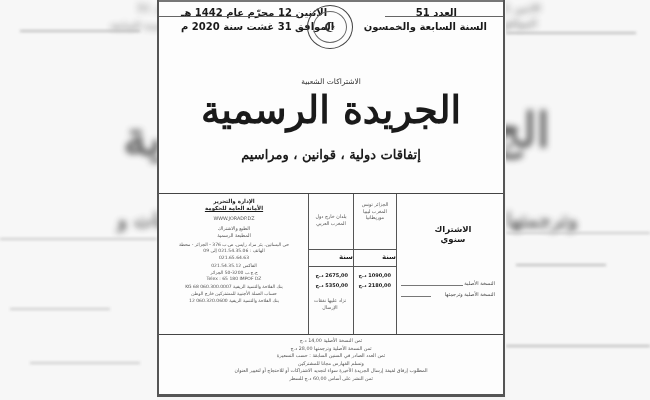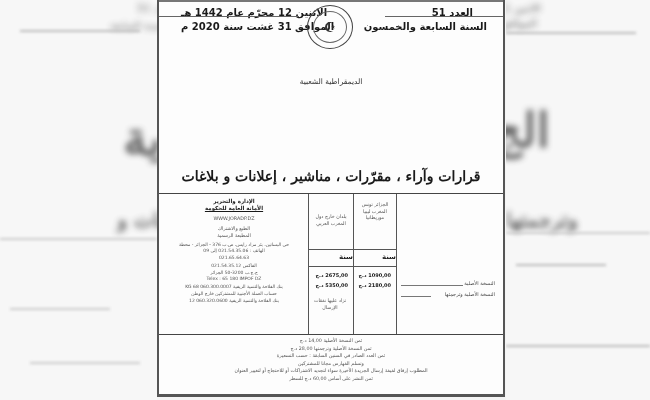--- a/index.html
+++ b/index.html
@@ -94,38 +94,43 @@
   <div class="bg-blob" style="left:-15px; top:102px; font-size:48px; font-weight:bold;">الج</div>
   <div class="bg-blob" style="left:0; top:208px; font-size:20px; font-weight:bold;">وترجمتها</div>
   <div class="bg-line" style="left:0; top:232px; width:144px; background:#ccc;"></div>
   <div class="bg-line" style="left:10px; top:264px; width:90px; background:#bbb;"></div>
   <div class="bg-line" style="left:0; top:345px; width:144px; background:#bbb;"></div>
 </div>
 
 <div class="page">
   <div class="topbar"></div>
 
-  <div class="hdr-item" style="right:30px; top:7px;">العدد 51</div>
+  <div class="hdr-item" style="right:46px; top:7px;">العدد 51</div>
   <div class="hdr-rule" style="right:0; top:16px; width:118px;"></div>
   <div class="hdr-item" style="right:16px; top:21px;">السنة السابعة والخمسون</div>
 
   <div class="hdr-item" style="left:22px; top:7px;">الاثنين 12 محرّم عام 1442 هـ</div>
   <div class="hdr-rule" style="left:0; top:16px; width:140px;"></div>
   <div class="hdr-item" style="left:22px; top:21px;">الموافق 31 غشت سنة 2020 م</div>
 
   <div class="seal">
     <div class="seal-inner"></div>
     <div class="seal-glyph">☪</div>
   </div>
 
-  <div class="republic2">الديمقراطية الشعبية</div>
-  <div class="sub2">قرارات وآراء ، مقرّرات ، مناشير ، إعلانات و بلاغات</div>
+  <div class="republic2">الاشتراكات الشعبية</div>
+  <div class="title-main">الجريدة الرسمية</div>
+  <div class="sub1">إتفاقات دولية ، قوانين ، ومراسيم</div>
 
   <div class="tbl">
 
+    <div class="sub-title">
+      <div>الاشتراك</div>
+      <div>سنوي</div>
+    </div>
     <div class="row-label" style="top:86px;">النسخة الأصلية</div>
     <div class="row-line" style="right:40px; top:91px; width:62px;"></div>
     <div class="row-label" style="top:97px;">النسخة الأصلية وترجمتها</div>
     <div class="row-line" style="right:72px; top:102px; width:30px;"></div>
 
     <div class="col" style="right:106px;"></div>
     <div class="col" style="right:149px;"></div>
     <div class="col" style="right:194px;"></div>
     <div class="hline" style="right:106px; top:55px; width:88px;"></div>
     <div class="hline" style="right:106px; top:72px; width:88px;"></div>

